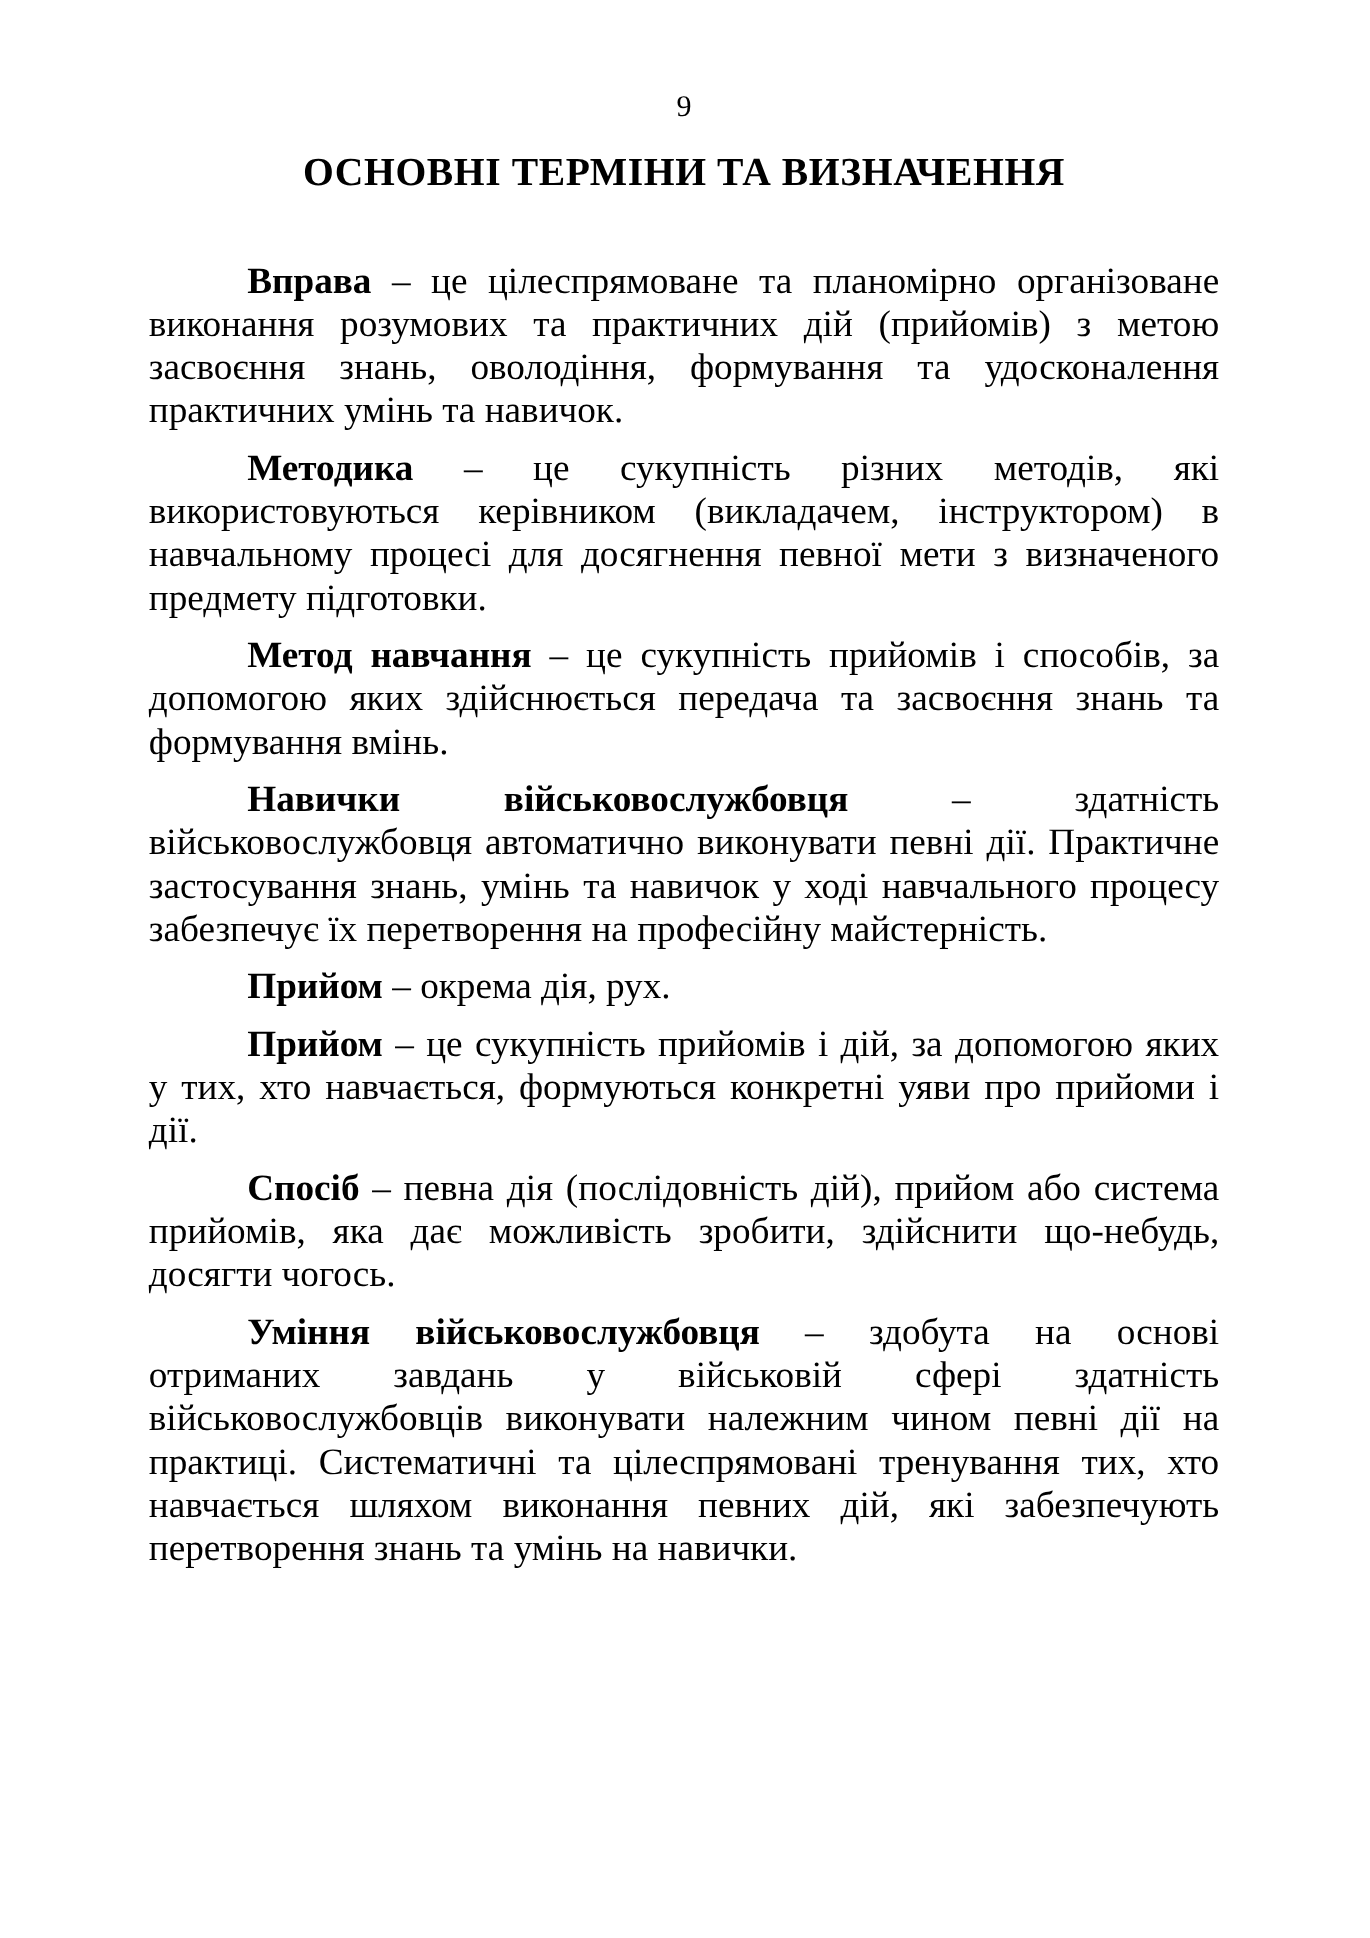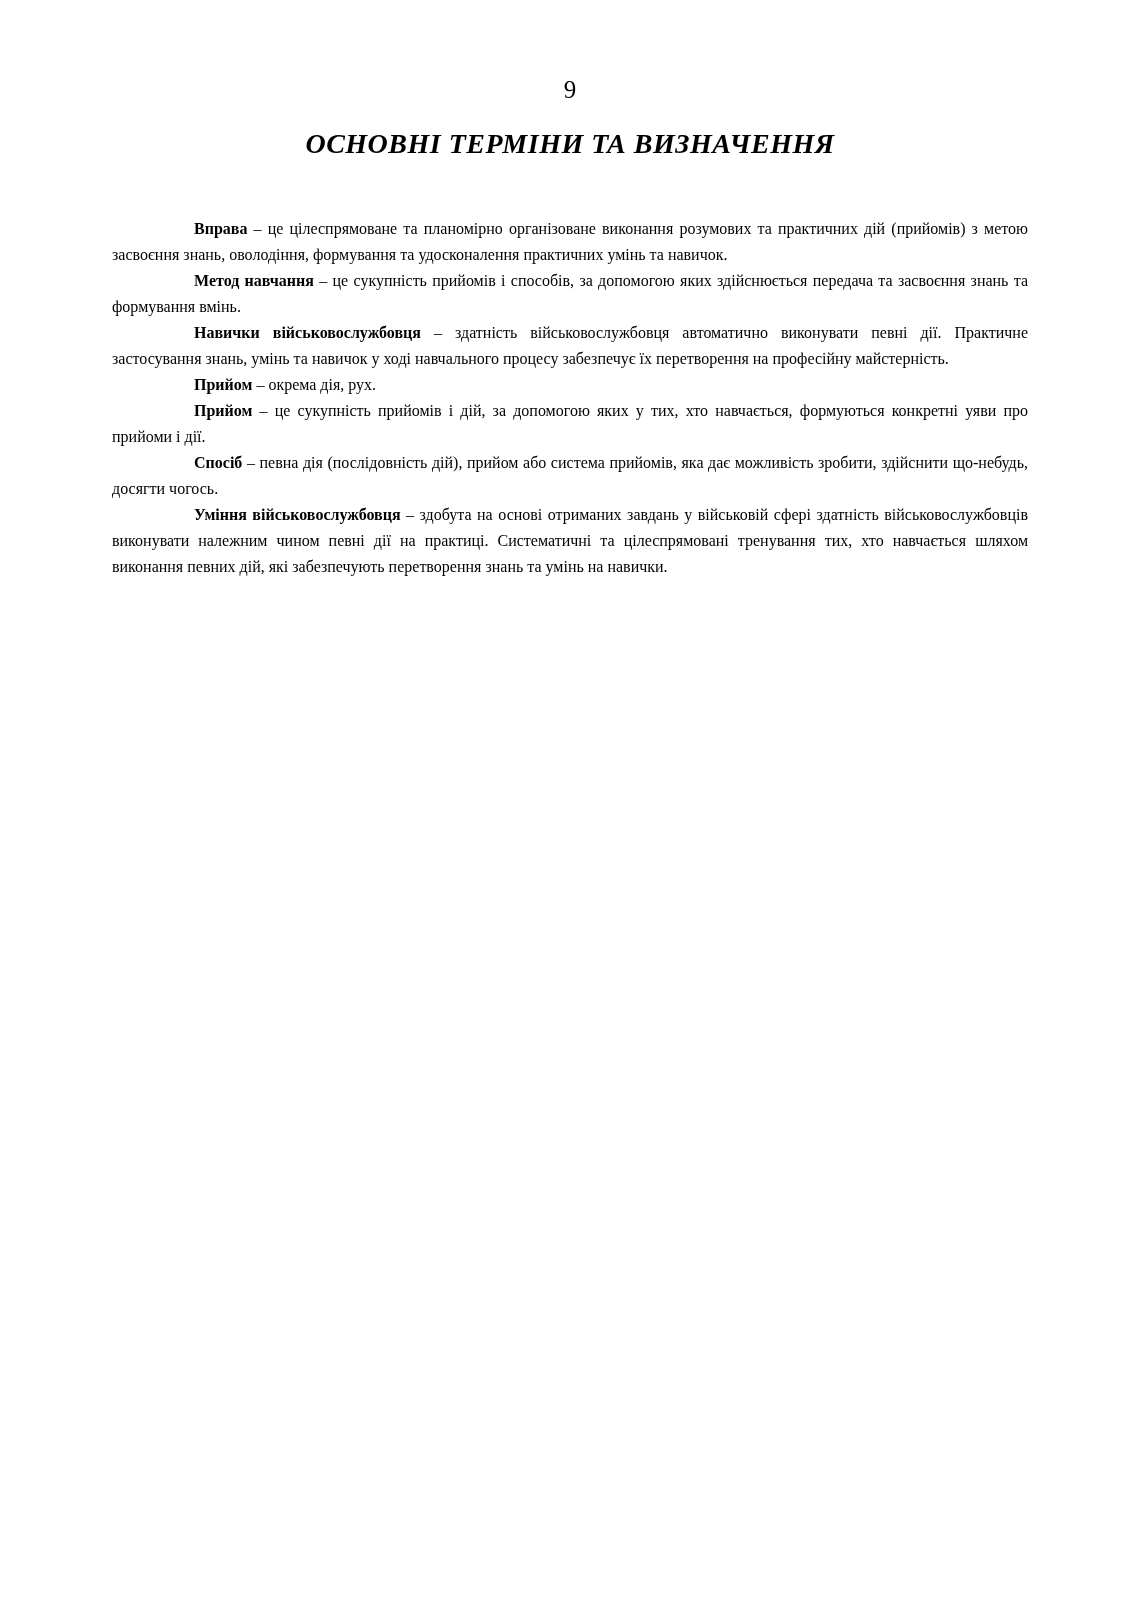--- a/index.html
+++ b/index.html
@@ -19,48 +19,48 @@
     overflow: hidden;
   }
   .page-number {
     text-align: center;
     font-size: 25px;
     line-height: 28px;
     margin: 0 0 24px 0;
   }
   .doc-title {
     text-align: center;
-    font-size: 28px;
+    font-size: 33px;
     font-weight: bold;
     line-height: 32px;
     margin: 0 0 56px 0;
     letter-spacing: 0.5px;
-    font-style: italic;
   }
   .para {
-    margin: 0;
-    font-size: 16px;
-    line-height: 26px;
+    margin: 12px;
+    font-size: 31px;
+    line-height: 36px;
     text-align: justify;
     text-indent: 82px;
   }
   .para .term {
     font-weight: bold;
   }
 </style>
 </head>
 <body>
 
 <div class="page">
   <div class="page-number">9</div>
   <h1 class="doc-title">ОСНОВНІ ТЕРМІНИ ТА ВИЗНАЧЕННЯ</h1>
 
   <p class="para"><span class="term">Вправа</span><span> – це цілеспрямоване та планомірно організоване виконання розумових та практичних дій (прийомів) з метою засвоєння знань, оволодіння, формування та удосконалення практичних умінь та навичок.</span></p>
 
 
+  <p class="para"><span class="term">Методика</span><span> – це сукупність різних методів, які використовуються керівником (викладачем, інструктором) в навчальному процесі для досягнення певної мети з визначеного предмету підготовки.</span></p>
 
   <p class="para"><span class="term">Метод навчання</span><span> – це сукупність прийомів і способів, за допомогою яких здійснюється передача та засвоєння знань та формування вмінь.</span></p>
 
   <p class="para"><span class="term">Навички військовослужбовця</span><span> – здатність військовослужбовця автоматично виконувати певні дії. Практичне застосування знань, умінь та навичок у ході навчального процесу забезпечує їх перетворення на професійну майстерність.</span></p>
 
 
 
   <p class="para"><span class="term">Прийом</span><span> – окрема дія, рух.</span></p>
 
 

